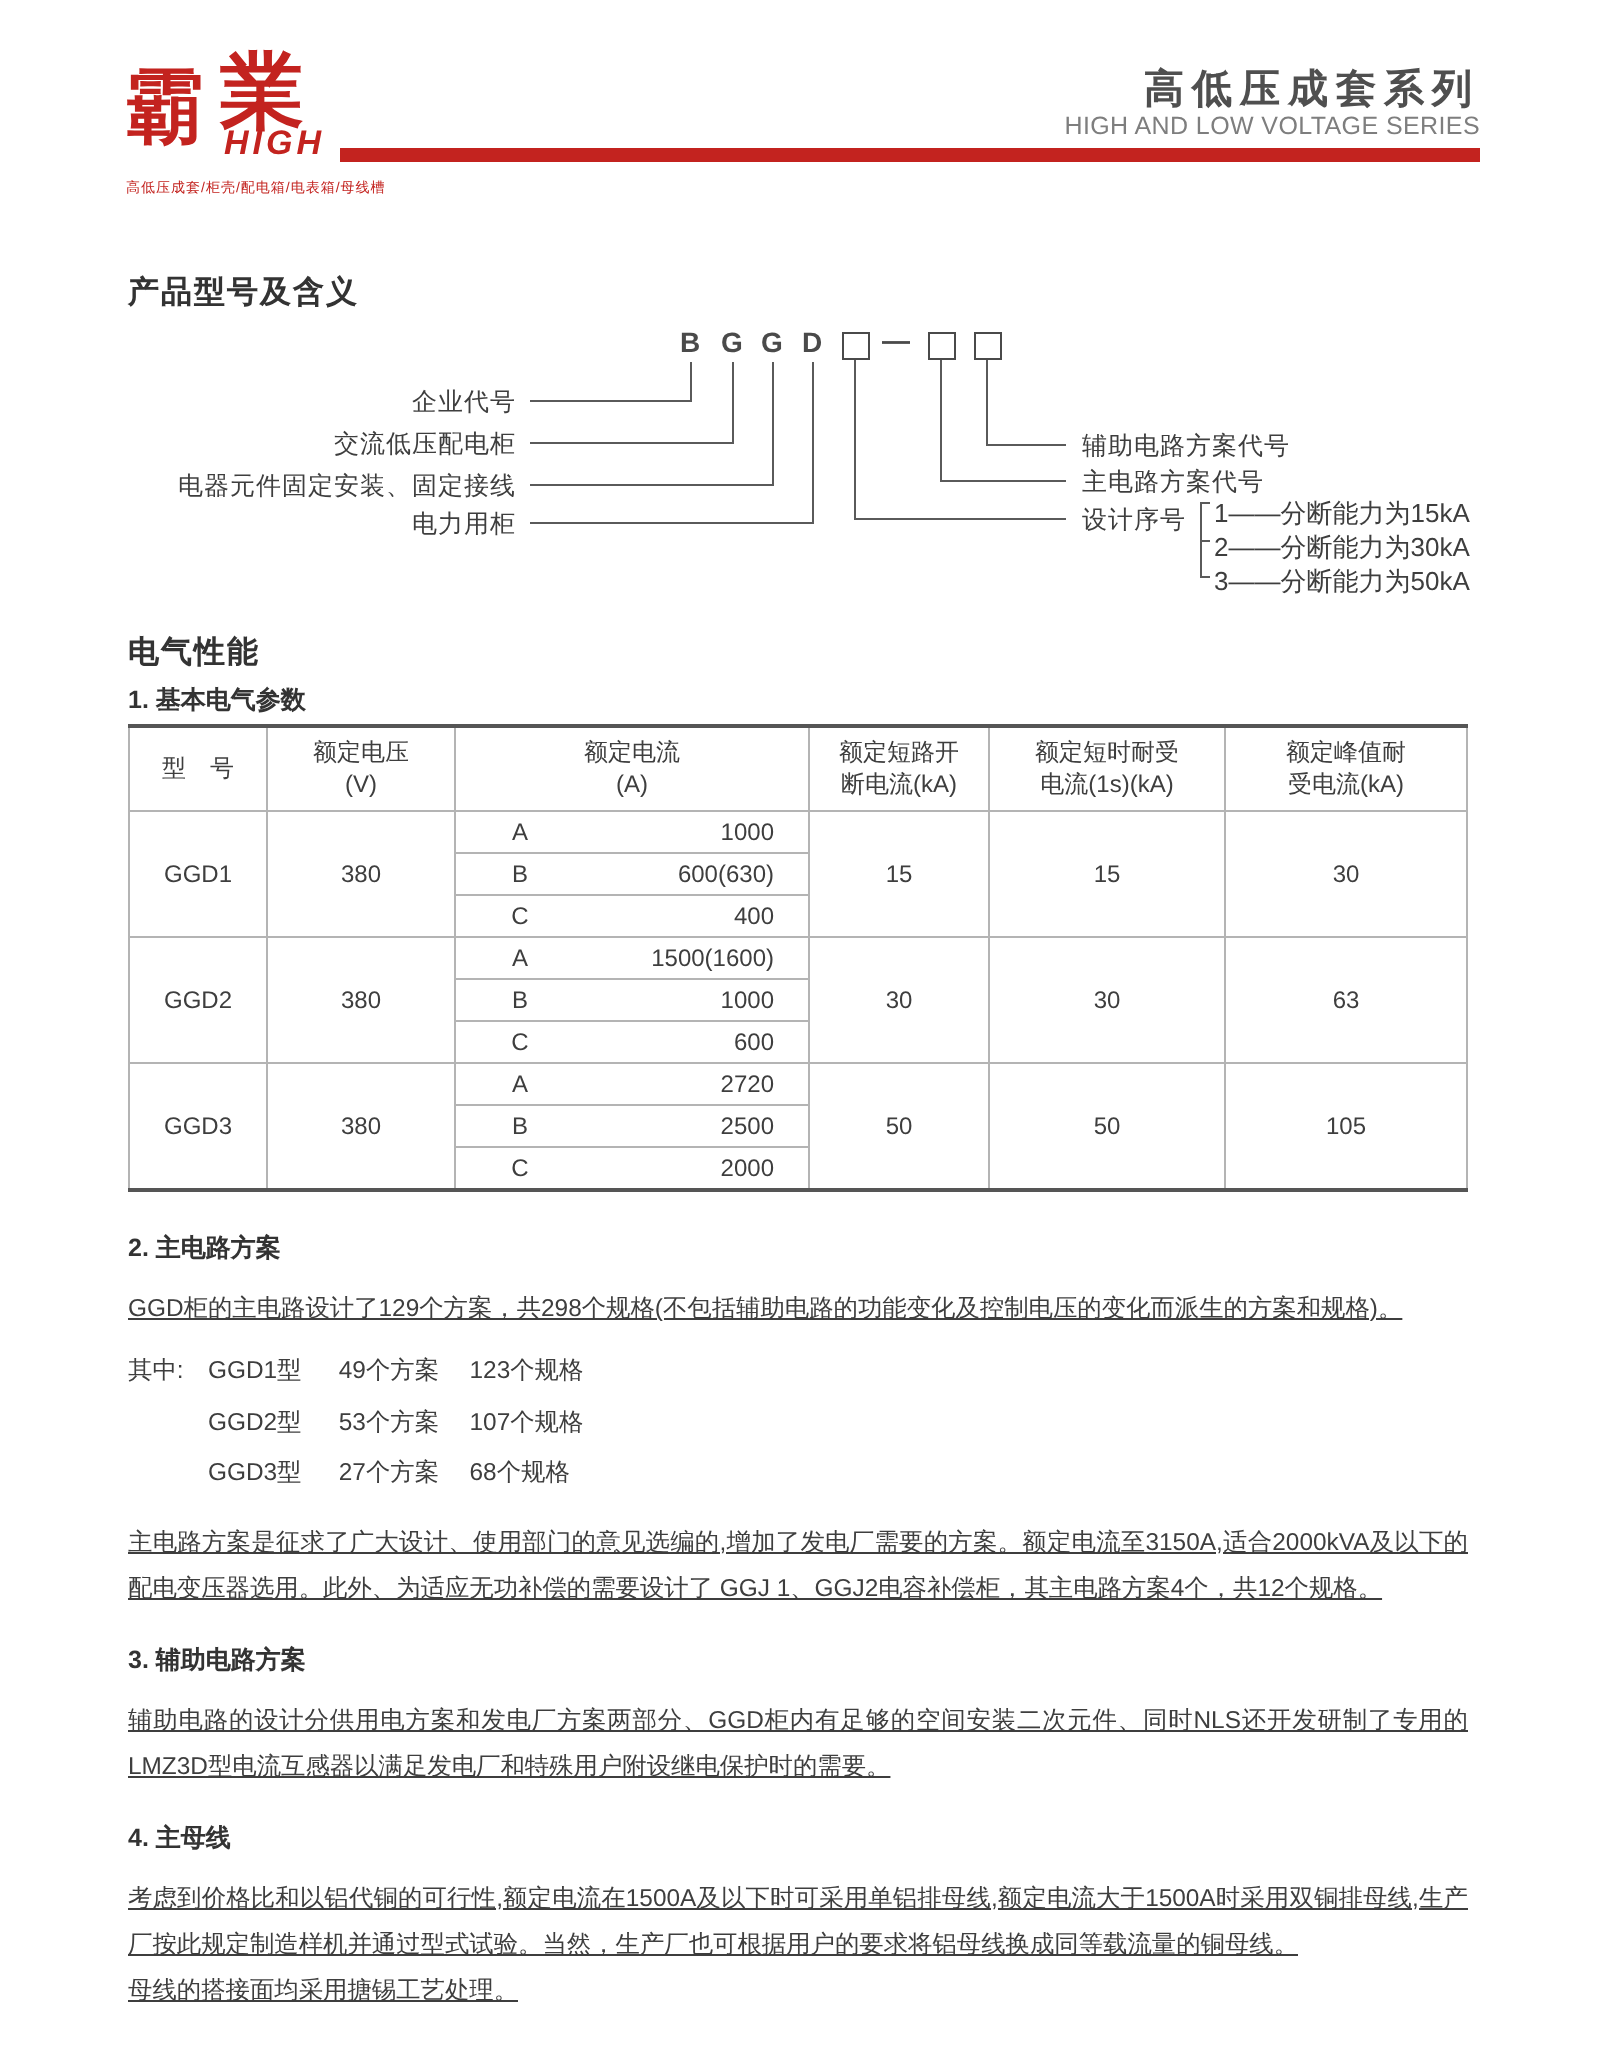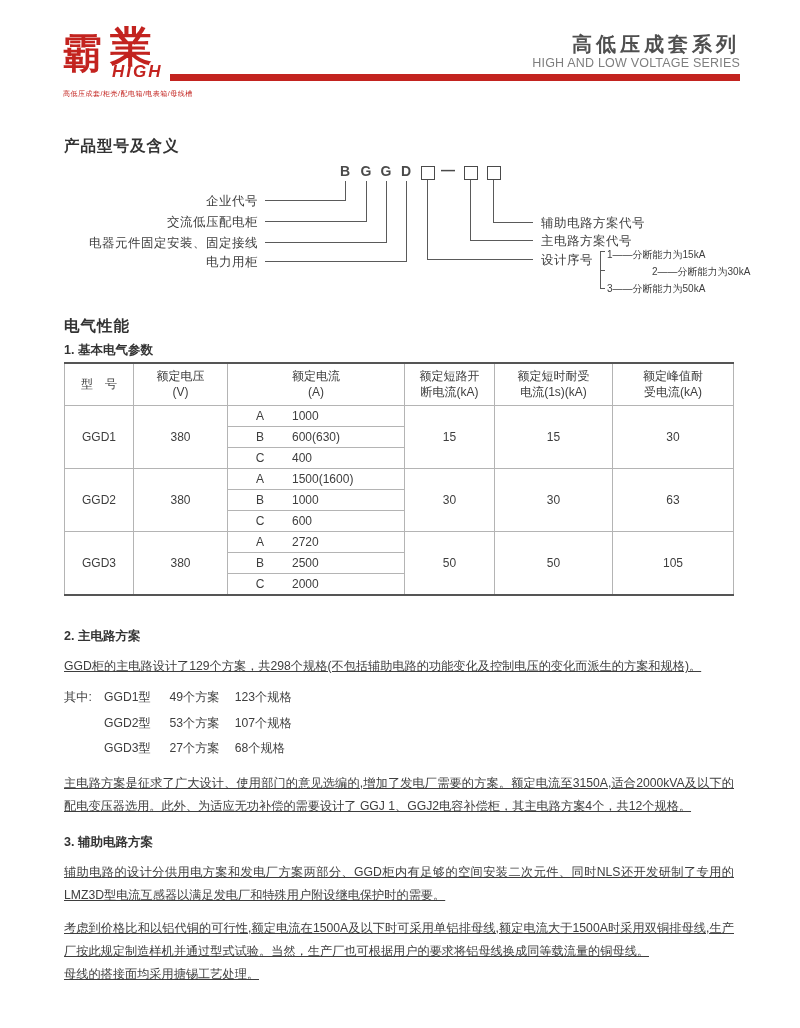--- a/index.html
+++ b/index.html
@@ -23,34 +23,34 @@
   .sub-title{position:absolute;font-size:12.5px;font-weight:bold;color:#333;white-space:nowrap;}
   
   .code-letter{position:absolute;top:163px;width:16px;text-align:center;font-size:14px;font-weight:600;color:#4a4a4a;}
   .code-box{position:absolute;top:166px;width:12px;height:12px;border:1px solid #4a4a4a;background:#fff;}
   .code-dash{position:absolute;top:162px;font-size:14px;font-weight:600;color:#4a4a4a;}
   .vline{position:absolute;width:1px;background:#5a5a5a;}
   .hline{position:absolute;height:1px;background:#5a5a5a;}
   .dlabel{position:absolute;font-size:12.5px;color:#3e3e3e;white-space:nowrap;}
   .dlabel.left{left:60px;width:198px;text-align:right;letter-spacing:.5px;}
   .dlabel.right{left:541px;letter-spacing:.5px;}
-  .dopt{position:absolute;left:607px;font-size:10px;color:#3e3e3e;white-space:nowrap;}
+  .dopt{position:absolute;left:607px;font-size:13px;color:#3e3e3e;white-space:nowrap;}
   
   .ptable{position:absolute;left:64px;top:362px;border-collapse:collapse;table-layout:fixed;width:669px;
           font-size:12px;color:#3e3e3e;border-top:2px solid #555;border-bottom:2px solid #555;}
   .ptable td{border:1px solid #b4b4b4;text-align:center;vertical-align:middle;padding:0;}
   .ptable tr.hrow td{height:41px;line-height:1.3;}
   .ptable tr.r td{height:20px;}
   .cur{display:flex;align-items:center;width:100%;}
   .cur .l{width:64px;text-align:center;}
-  .cur .v{width:95px;text-align:left;}
+  .cur .v{width:95px;text-align:right;}
   
   .textblock{position:absolute;left:64px;top:612px;width:670px;}
   .s-head{font-size:12.5px;font-weight:bold;color:#333;margin:16px 0 0 0;}
-  .s-head.first{margin-top:16px;}
+  .s-head.first{margin-top:4px;}
   .para{margin:10px 0 0 0;font-size:12.2px;line-height:23px;text-align:justify;color:#3e3e3e;text-decoration:underline;}
   .breakdown{margin-top:7px;font-size:12.2px;line-height:25.5px;padding-left:40px;position:relative;}
   .b-label{position:absolute;left:0;top:0;}
   .b-m{display:inline-block;width:62px;}
   .b-p{display:inline-block;width:62px;}
   .np{margin-top:0;}
 </style>
 </head>
 <body>
 
@@ -101,21 +101,21 @@
 
   <div class="dlabel right" style="top:215px;">辅助电路方案代号</div>
   <div class="dlabel right" style="top:233px;">主电路方案代号</div>
   <div class="dlabel right" style="top:252px;">设计序号</div>
 
   <div class="vline" style="left:600px;top:251px;height:38px;"></div>
   <div class="hline" style="left:600px;top:251px;width:5px;"></div>
   <div class="hline" style="left:600px;top:270px;width:5px;"></div>
   <div class="hline" style="left:600px;top:288px;width:5px;"></div>
   <div class="dopt" style="top:248px;">1——分断能力为15kA</div>
-  <div class="dopt" style="top:265px;margin-left:45px;">2——分断能力为30kA</div>
+  <div class="dopt" style="top:265px;">2——分断能力为30kA</div>
   <div class="dopt" style="top:282px;">3——分断能力为50kA</div>
 </div>
 
 <div class="sec-title" style="left:64px;top:316px;">电气性能</div>
 <div class="sub-title" style="left:64px;top:342px;text-align:center;">1. 基本电气参数</div>
 
 <table class="ptable">
   <colgroup>
     <col style="width:69px">
       <col style="width:94px">
@@ -264,15 +264,16 @@
       <span class="b-p">27个方案</span>
       <span class="b-s">68个规格</span>
     </div>
   </div>
 
   <p class="para">主电路方案是征求了广大设计、使用部门的意见选编的,增加了发电厂需要的方案。额定电流至3150A,适合2000kVA及以下的配电变压器选用。此外、为适应无功补偿的需要设计了 GGJ 1、GGJ2电容补偿柜，其主电路方案4个，共12个规格。</p>
 
   <div class="s-head">3. 辅助电路方案</div>
   <p class="para">辅助电路的设计分供用电方案和发电厂方案两部分、GGD柜内有足够的空间安装二次元件、同时NLS还开发研制了专用的LMZ3D型电流互感器以满足发电厂和特殊用户附设继电保护时的需要。</p>
 
+  <div class="s-head">4. 主母线</div>
   <p class="para">考虑到价格比和以铝代铜的可行性,额定电流在1500A及以下时可采用单铝排母线,额定电流大于1500A时采用双铜排母线,生产厂按此规定制造样机并通过型式试验。当然，生产厂也可根据用户的要求将铝母线换成同等载流量的铜母线。</p>
   <p class="para np">母线的搭接面均采用搪锡工艺处理。</p>
 </div>
 
 </body></html>

